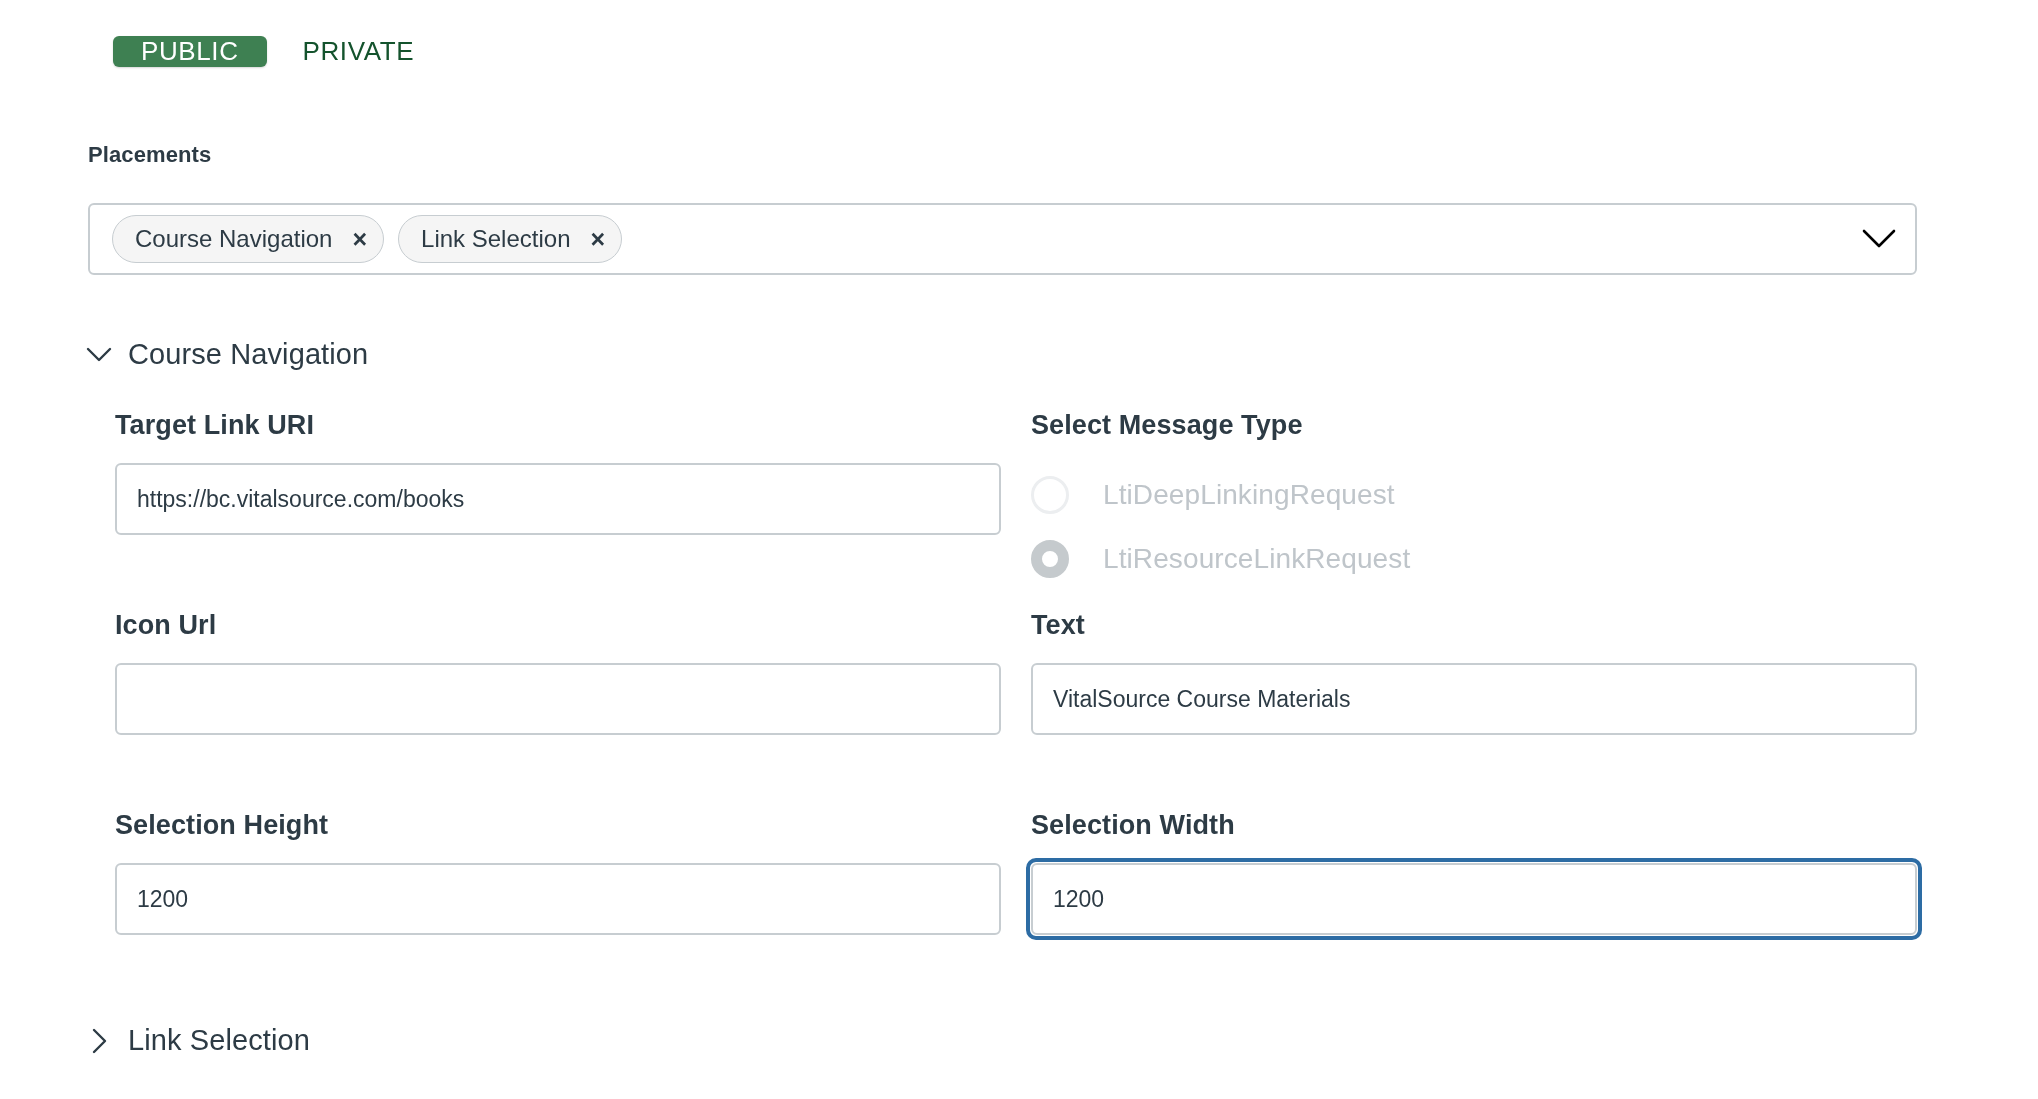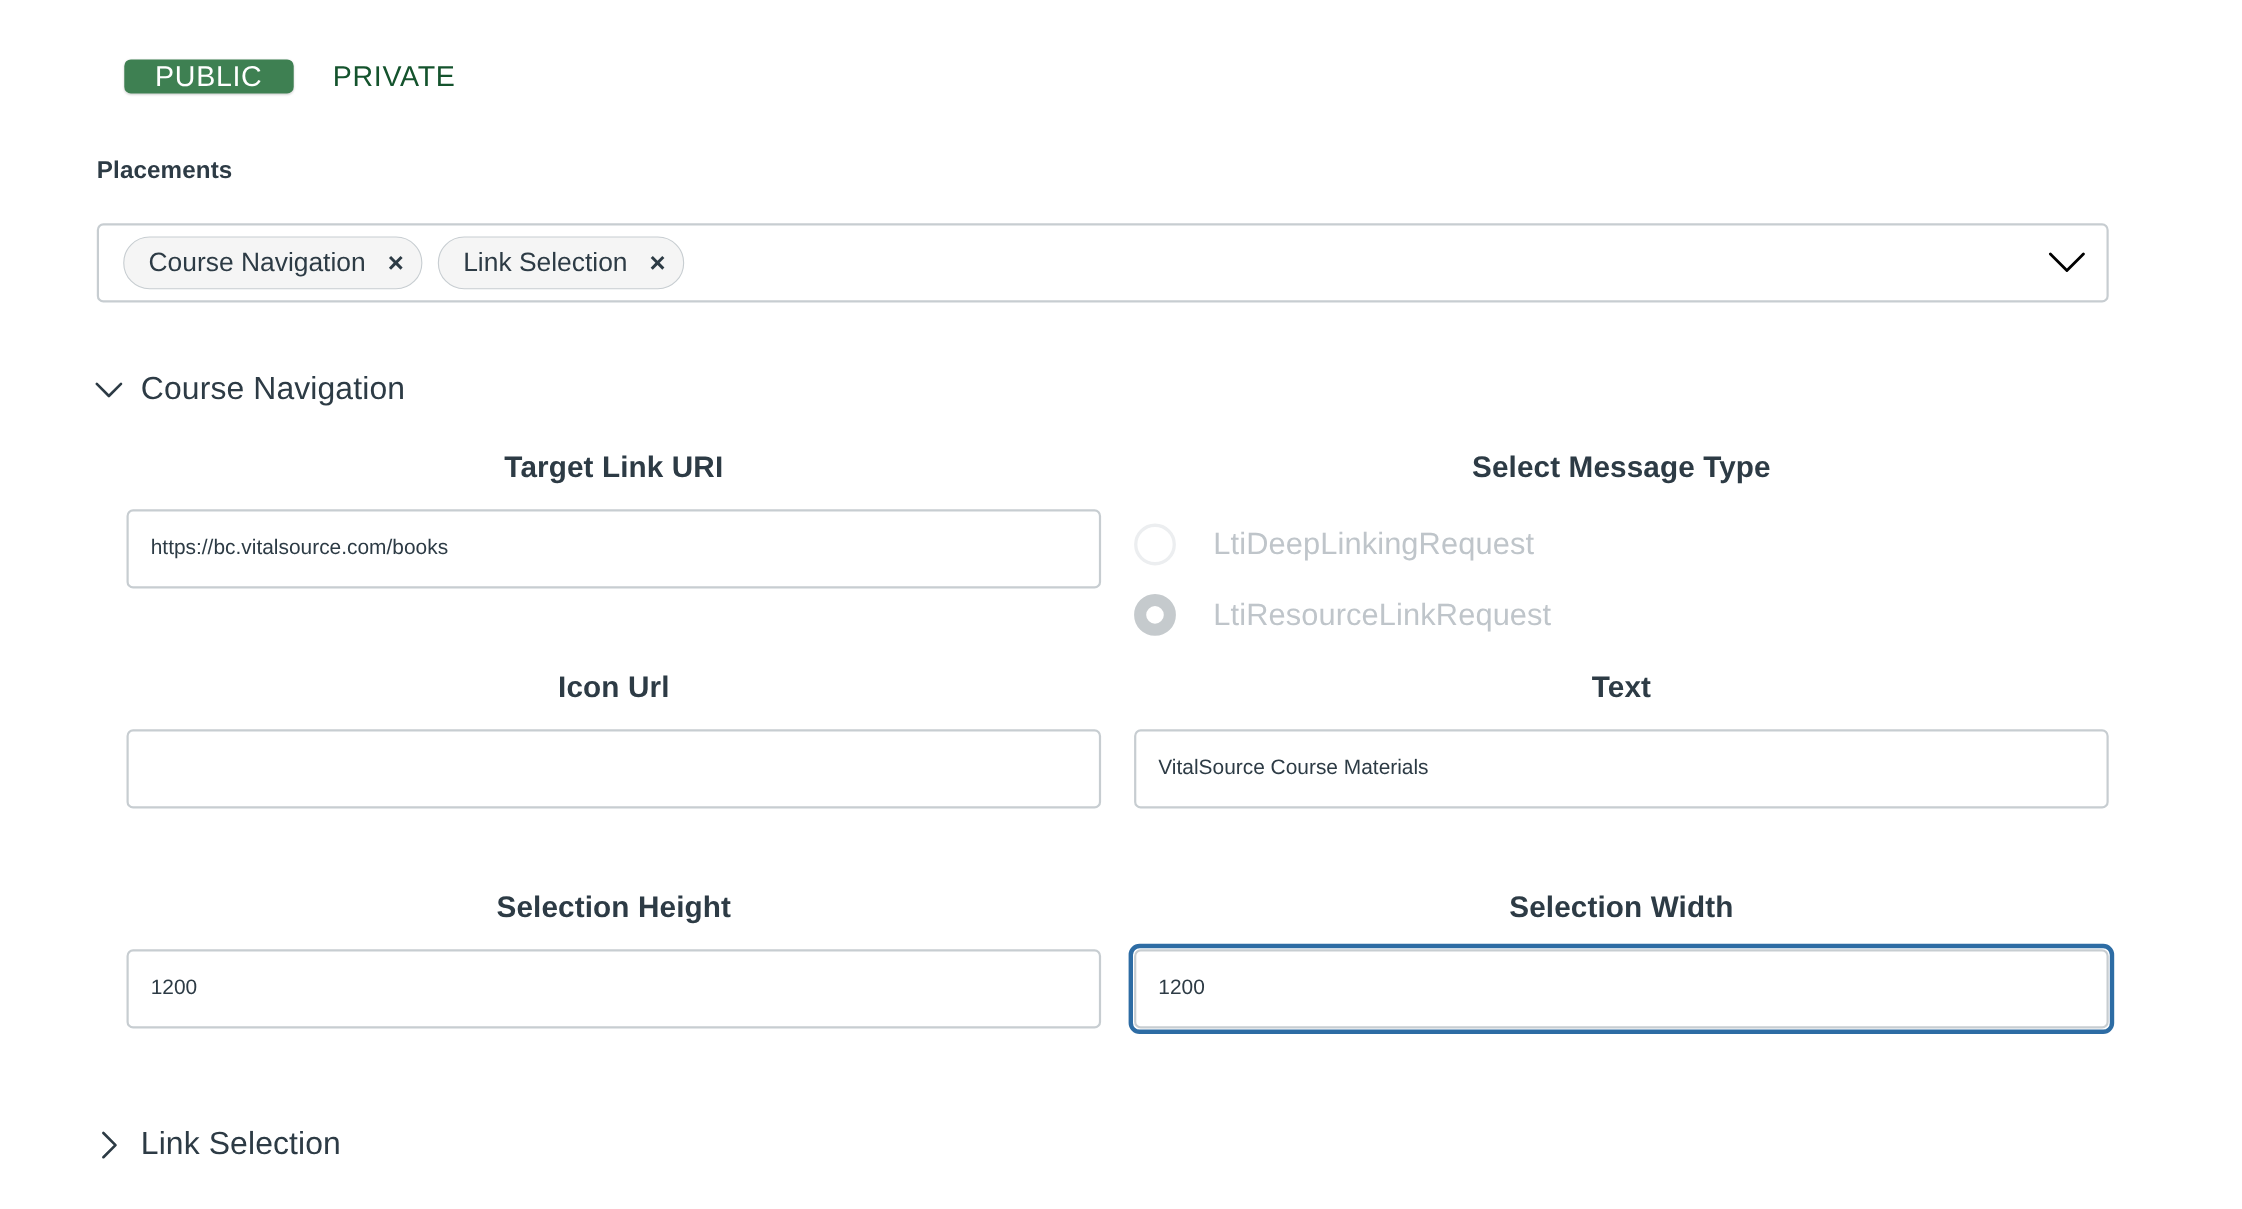--- a/index.html
+++ b/index.html
@@ -22,21 +22,21 @@
     width: 2038px;
     height: 1099px;
   }
 
   
   .vis-tabs {
     position: absolute;
     left: 113px;
     top: 18px;
     display: flex;
-    align-items: flex-end;
+    align-items: center;
     height: 67px;
   }
   .vis-tab {
     display: flex;
     align-items: center;
     justify-content: center;
     padding: 0 28px;
     font-size: 26px;
     letter-spacing: 0.6px;
     border-radius: 6px;
@@ -161,32 +161,31 @@
   .field.col-left  { left: 115px;  width: 886px; }
   .field.col-right { left: 1031px; width: 886px; }
 
   .field-label {
     font-size: 27px;
     font-weight: bold;
     color: #2d3b45;
     letter-spacing: 0.1px;
     margin-bottom: 22px;
     display: block;
-    text-align: center;
   }
   .text-input {
     display: block;
     box-sizing: border-box;
     width: 100%;
     height: 72px;
     border: 2px solid #c7cdd1;
     border-radius: 6px;
     background: #ffffff;
     font-family: "Liberation Sans", sans-serif;
-    font-size: 19px;
+    font-size: 23px;
     color: #2d3b45;
     padding: 0 20px;
     outline: none;
   }
   .text-input::placeholder { color: #8b969e; }
 
   
   .focus-ring {
     position: relative;
     padding: 5px;

